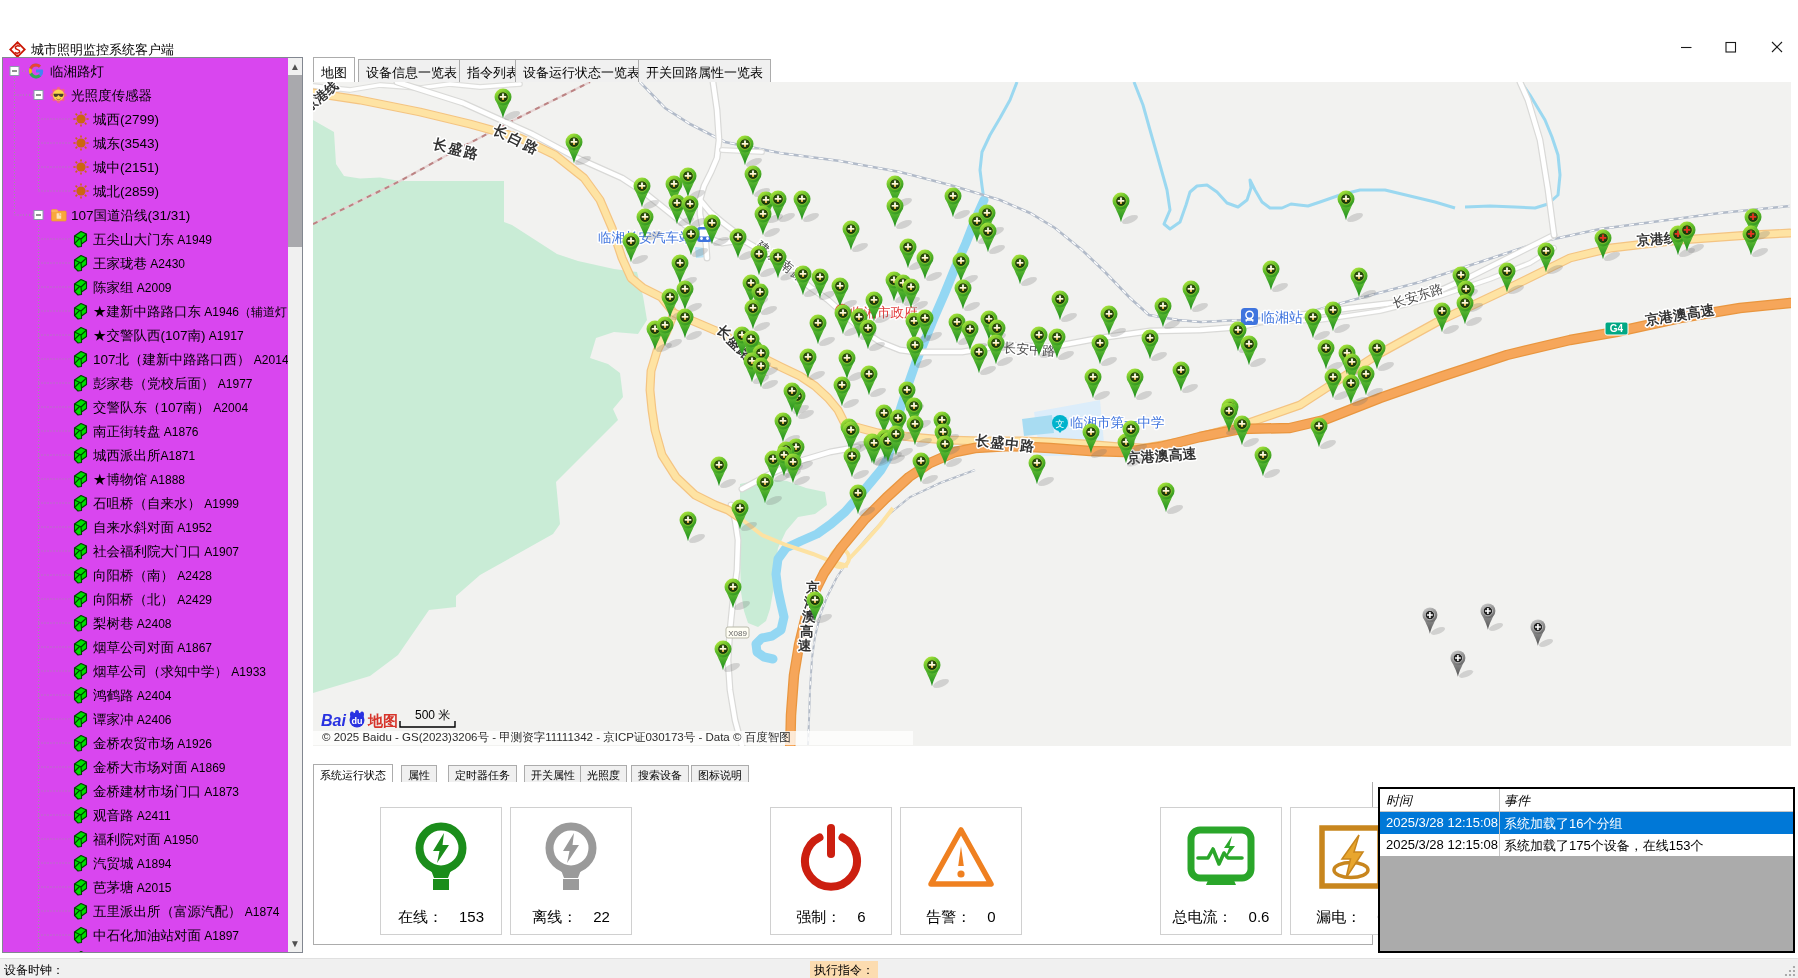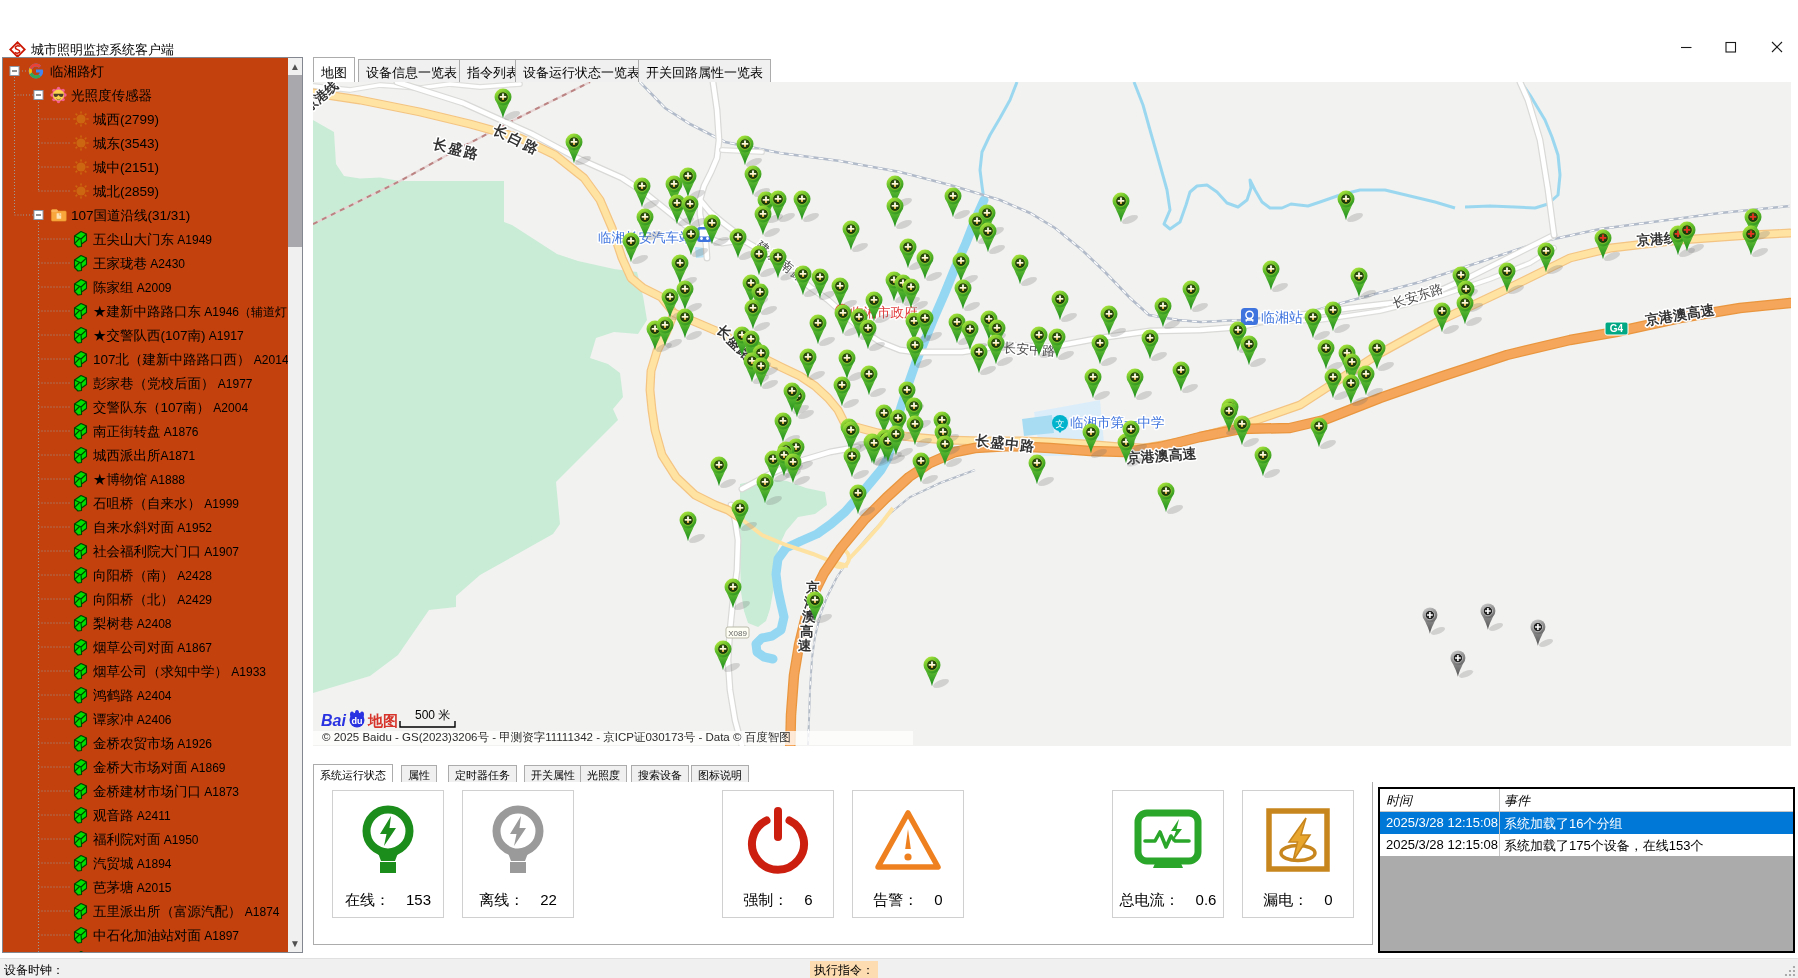--- a/index.html
+++ b/index.html
@@ -8,40 +8,40 @@
 #app { position:relative; width:1798px; height:978px; }
 
 #titlebar { position:absolute; left:0; top:0; width:1798px; height:30px; background:#fff;margin-top:34px; }
 #title-ico { position:absolute; left:9px; top:7px; }
 #title-txt { position:absolute; left:31px; top:7px; font-size:13px; color:#000; }
 .winbtn { position:absolute; top:0; height:30px; }
 
 #menubar { position:absolute; left:0; top:30px; width:1798px; height:27px; background:#f0f0f0; font-size:13px; color:#000; }
 .mitem { position:absolute; top:6px; }
 
-#treewrap { position:absolute; left:2px; top:57px; width:301px; height:896px; background:#c2410c; border:1px solid #828790; }
+#treewrap { position:absolute; left:2px; top:57px; width:301px; height:896px; background:#d946ef; border:1px solid #828790; }
 #treesvg { position:absolute; left:0; top:0; }
 #vscroll { position:absolute; right:0px; top:0px; width:14px; height:894px; background:#f0f0f0; }
 #vs-up { position:absolute; top:0; left:0; width:14px; height:17px; background:#f0f0f0; }
 #vs-dn { position:absolute; bottom:0; left:0; width:14px; height:17px; background:#f0f0f0; }
 #vs-thumb { position:absolute; top:17px; left:0; width:14px; height:172px; background:#a9a9ad; }
 .arr { font-size:10px; color:#505050; text-align:center; line-height:17px; display:block; font-family:"Liberation Sans"; }
 
 #toptabs { position:absolute; left:313px; top:57px; width:1477px; height:25px; font-size:13px; }
 .ttab { position:absolute; top:2px; height:23px; background:#f0f0f0; border:1px solid #acacac; border-bottom:none; padding:4px 7px 0 7px; color:#000; }
 .ttab.active { top:0; height:25px; background:#fff; z-index:2; padding-top:6px; }
 
 #mapbox { position:absolute; left:313px; top:82px; width:1478px; height:664px; overflow:hidden; background:#f2f2f0; }
 
 #bottabs { position:absolute; left:313px; top:764px; width:1060px; height:18px; font-size:11px; }
 .btab { position:absolute; top:1px; height:17px; background:#f0f0f0; border:1px solid #acacac; border-bottom:none; padding:2px 6px 0 6px; }
 .btab.active { top:0; height:18px; background:#fff; z-index:2; padding-top:3px; }
 
 #botpanel { position:absolute; left:313px; top:782px; width:1060px; height:163px; background:#fff; border:1px solid #acacac; border-top:none; }
-.card { position:absolute; top:8px; width:112px; height:128px; background:#fff; border:1px solid #d0d0d0; }
+.card { position:absolute; top:25px; width:122px; height:128px; background:#fff; border:1px solid #d0d0d0;margin-left:48px; }
 .card .lbl { position:absolute; left:0; width:100%; top:100px; text-align:center; font-size:15px; color:#000; }
 .card svg { position:absolute; left:50%; top:14px; transform:translateX(-50%); }
 
 #evtable { position:absolute; left:1378px; top:787px; width:417px; height:166px; background:#ababab; border:2px solid #000; font-size:13px; }
 .ev-head { position:absolute; left:0; top:0; width:100%; height:23px; background:#fff; border-bottom:1px solid #c6c6c6;font-style:italic; }
 .ev-row1 { position:absolute; left:0; top:23px; width:100%; height:22px; background:#0078d7; color:#fff; }
 .ev-row2 { position:absolute; left:0; top:45px; width:100%; height:22px; background:#fff; color:#000; }
 .ev-c1 { position:absolute; left:6px; top:3px; }
 .ev-c2 { position:absolute; left:124px; top:3px; }
 #ev-div { position:absolute; left:119px; top:0; width:1px; height:67px; background:#c6c6c6; }

